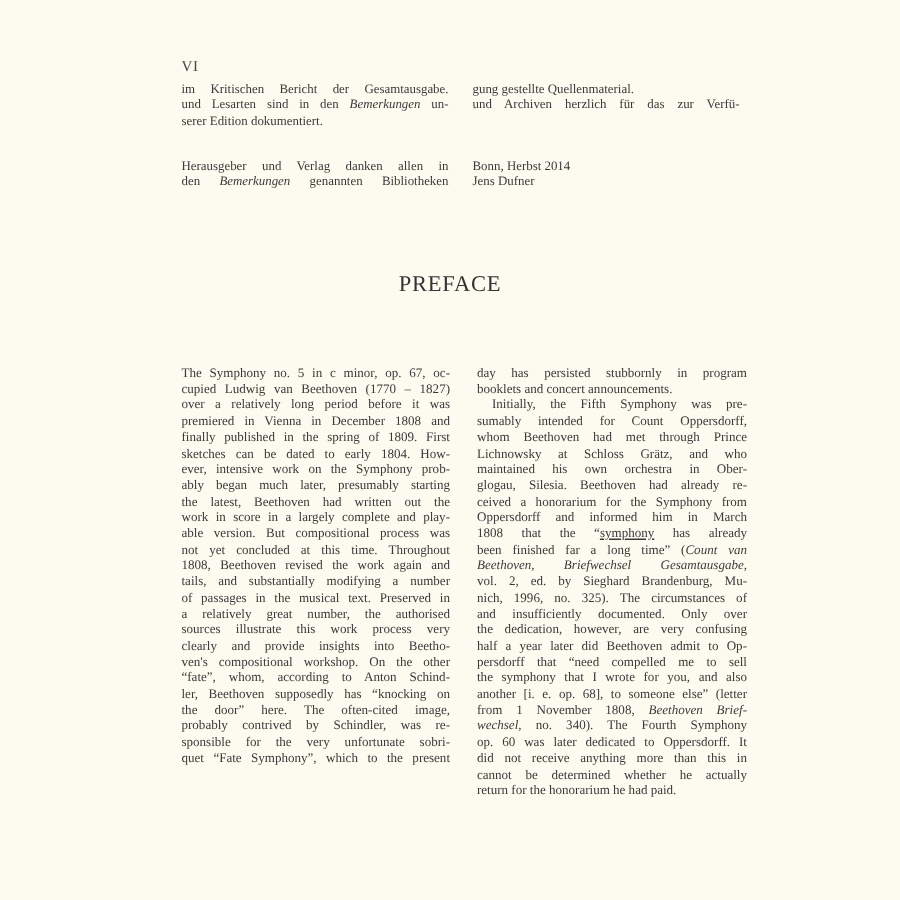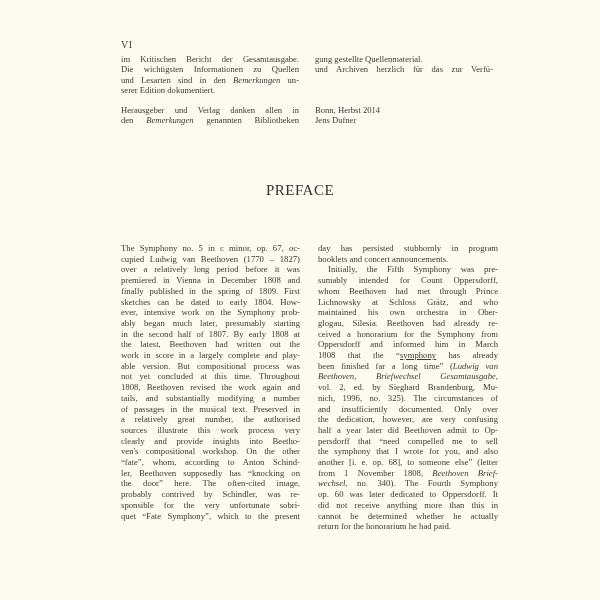--- a/index.html
+++ b/index.html
@@ -37,21 +37,20 @@
   i { font-style: italic; }
   u { text-decoration: underline; }
 </style>
 </head>
 <body>
 
 <div class="page-number">VI</div>
 
 <div class="col top-left">
   <span class="line">im Kritischen Bericht der Gesamtausgabe.</span>
-  <span class="line">Die wichtigsten Informationen zu Quellen</span>
   <span class="line" id="gl3">und Lesarten sind in den <i>Bemerkungen</i> un-</span>
   <span class="line last">serer Edition dokumentiert.</span>
 </div>
 
 <div class="col top-right">
   <span class="line last">gung gestellte Quellenmaterial.</span>
   <span class="line">und Archiven herzlich für das zur Verfü-</span>
 </div>
 
 <div class="col top-left2">
@@ -68,21 +67,20 @@
 
 <div class="col pref-left" id="prefLeft">
     <span class="line">The Symphony no. 5 in c minor, op. 67, oc-</span>
     <span class="line">cupied Ludwig van Beethoven (1770 – 1827)</span>
     <span class="line">over a relatively long period before it was</span>
     <span class="line">premiered in Vienna in December 1808 and</span>
     <span class="line">finally published in the spring of 1809. First</span>
     <span class="line">sketches can be dated to early 1804. How-</span>
     <span class="line">ever, intensive work on the Symphony prob-</span>
     <span class="line">ably began much later, presumably starting</span>
-    <span class="line">in the second half of 1807. By early 1808 at</span>
     <span class="line">the latest, Beethoven had written out the</span>
     <span class="line">work in score in a largely complete and play-</span>
     <span class="line">able version. But compositional process was</span>
     <span class="line">not yet concluded at this time. Throughout</span>
     <span class="line">1808, Beethoven revised the work again and</span>
     <span class="line">tails, and substantially modifying a number</span>
     <span class="line">of passages in the musical text. Preserved in</span>
     <span class="line">a relatively great number, the authorised</span>
     <span class="line">sources illustrate this work process very</span>
     <span class="line">clearly and provide insights into Beetho-</span>
@@ -99,21 +97,21 @@
     <span class="line last">booklets and concert announcements.</span>
     <span class="line indent">Initially, the Fifth Symphony was pre-</span>
     <span class="line">sumably intended for Count Oppersdorff,</span>
     <span class="line">whom Beethoven had met through Prince</span>
     <span class="line">Lichnowsky at Schloss Grätz, and who</span>
     <span class="line">maintained his own orchestra in Ober-</span>
     <span class="line">glogau, Silesia. Beethoven had already re-</span>
     <span class="line">ceived a honorarium for the Symphony from</span>
     <span class="line">Oppersdorff and informed him in March</span>
     <span class="line">1808 that the “<u>symphony</u> has already</span>
-    <span class="line">been finished far a long time” (<i>Ludwig van</i></span>
+    <span class="line">been finished far a long time” (<i>Count van</i></span>
     <span class="line"><i>Beethoven, Briefwechsel Gesamtausgabe</i>,</span>
     <span class="line">vol. 2, ed. by Sieghard Brandenburg, Mu-</span>
     <span class="line">nich, 1996, no. 325). The circumstances of</span>
     <span class="line">and insufficiently documented. Only over</span>
     <span class="line">the dedication, however, are very confusing</span>
     <span class="line">half a year later did Beethoven admit to Op-</span>
     <span class="line">persdorff that “need compelled me to sell</span>
     <span class="line">the symphony that I wrote for you, and also</span>
     <span class="line">another [i. e. op. 68], to someone else” (letter</span>
     <span class="line">from 1 November 1808, <i>Beethoven Brief-</i></span>

